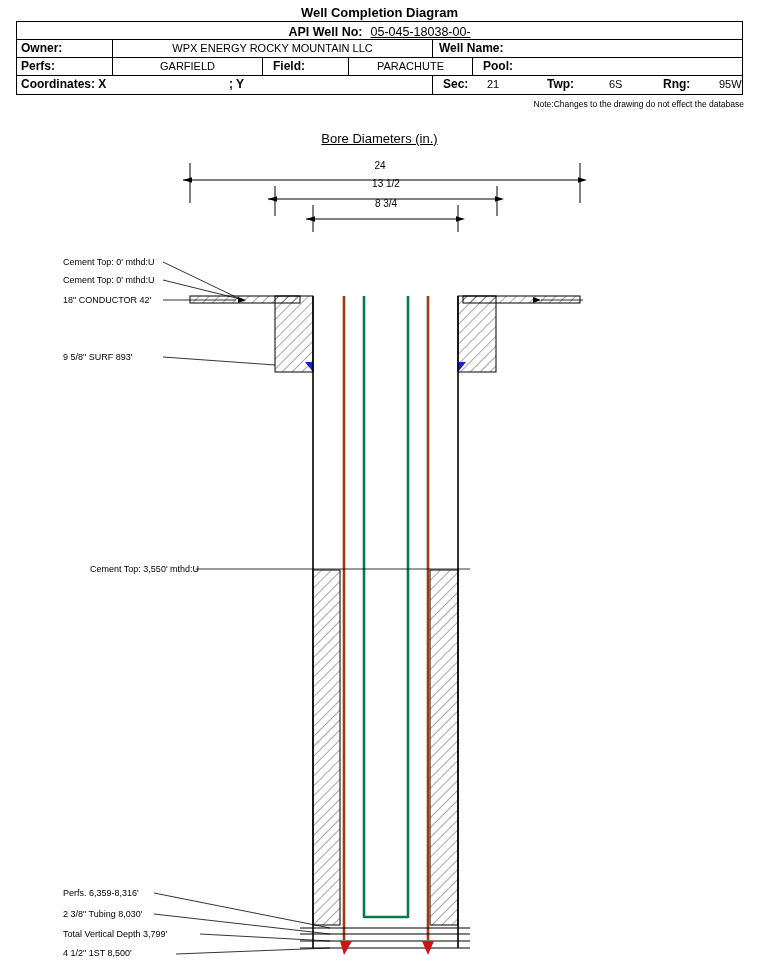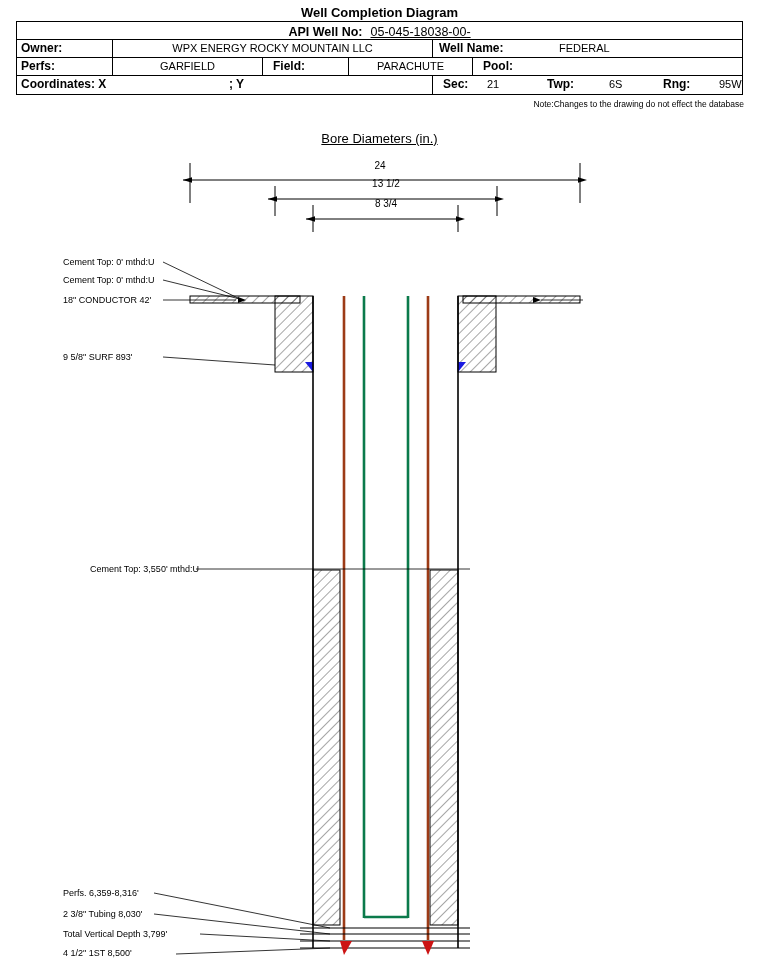--- a/index.html
+++ b/index.html
@@ -110,21 +110,20 @@
 
   <div class="row r1">
     <span class="api-lbl">API Well No:</span>
     <span class="api-val">05-045-18038-00-</span>
   </div>
 
   <div class="row">
     <span class="cell lbl vline" style="width:96px; padding-left:4px;">Owner:</span>
     <span class="cell val vline center" style="width:320px;">WPX ENERGY ROCKY MOUNTAIN LLC</span>
     <span class="cell lbl" style="width:112px; padding-left:6px;">Well Name:</span>
-    <span class="cell val" style="flex:1; padding-left:14px;">FEDERAL</span>
   </div>
 
   <div class="row">
     <span class="cell lbl vline" style="width:96px; padding-left:4px;">Perfs:</span>
     <span class="cell val vline center" style="width:150px;">GARFIELD</span>
     <span class="cell lbl vline" style="width:86px; padding-left:10px;">Field:</span>
     <span class="cell val vline center" style="width:124px;">PARACHUTE</span>
     <span class="cell lbl" style="width:80px; padding-left:10px;">Pool:</span>
     <span class="cell val" style="flex:1;"></span>
   </div>

